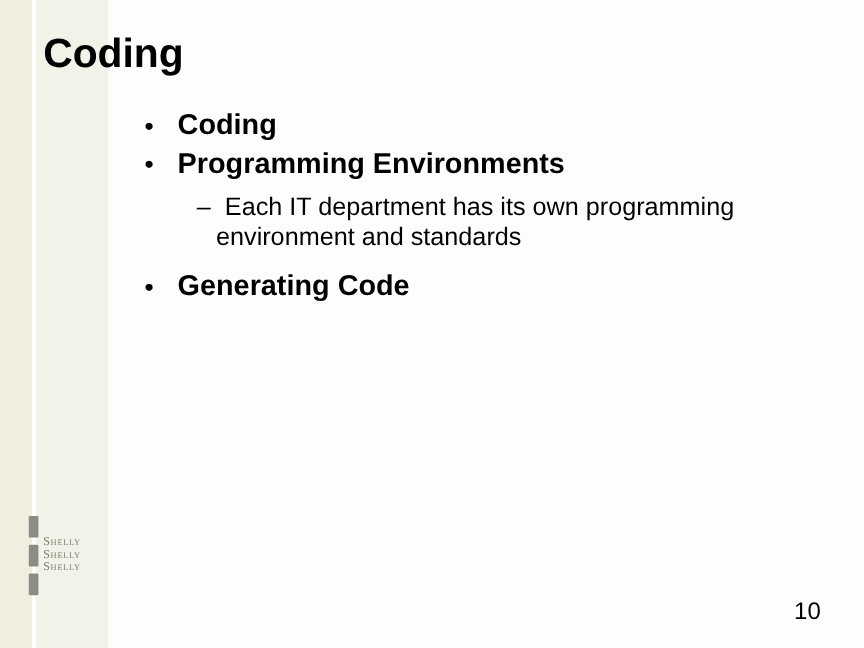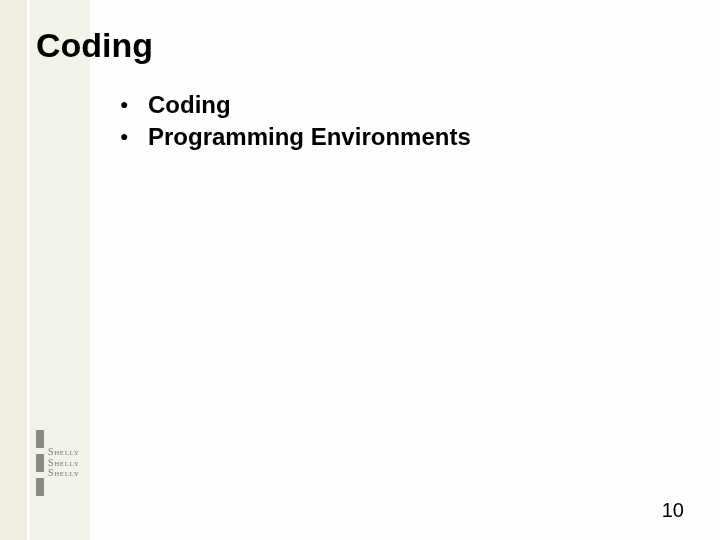--- a/index.html
+++ b/index.html
@@ -84,21 +84,21 @@
   .pagenum {
     position: absolute;
     right: 36px;
     bottom: 18px;
     font-size: 20px;
   }
 
   
   .logo {
     position: absolute;
-    left: 36px;
+    left: 24px;
     bottom: 34px;
     width: 56px;
     height: 86px;
     display: flex;
     align-items: center;
   }
   .logo .bars {
     display: flex;
     flex-direction: column;
     gap: 6px;
@@ -126,20 +126,22 @@
 
 <div class="sideband1"></div>
 <div class="sideband-divider"></div>
 <div class="sideband2"></div>
 
 <div class="title">Coding</div>
 
 <div class="content">
   <div class="lvl1">Coding</div>
   <div class="lvl1 spacer-after">Programming Environments</div>
+  <div class="lvl2">Each IT department has its own programming environment and standards</div>
+  <div class="lvl1 spacer-top spacer-after" style="margin-top:14px;">Generating Code</div>
 </div>
 
 <div class="logo">
   <div class="bars">
     <div class="bar"></div>
     <div class="bar"></div>
     <div class="bar"></div>
   </div>
   <div class="text">
     <span>Shelly</span>

